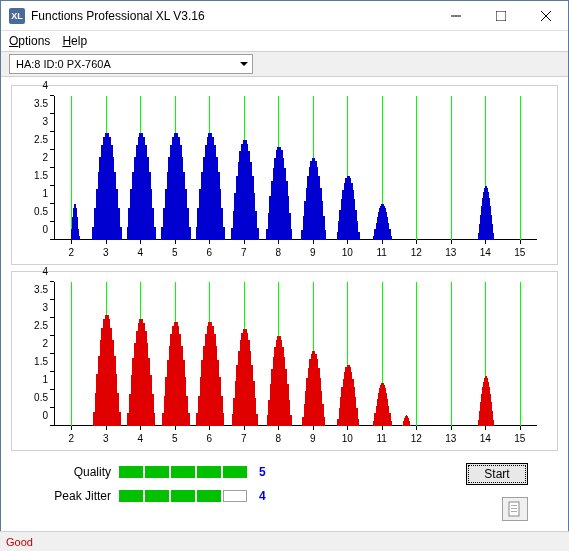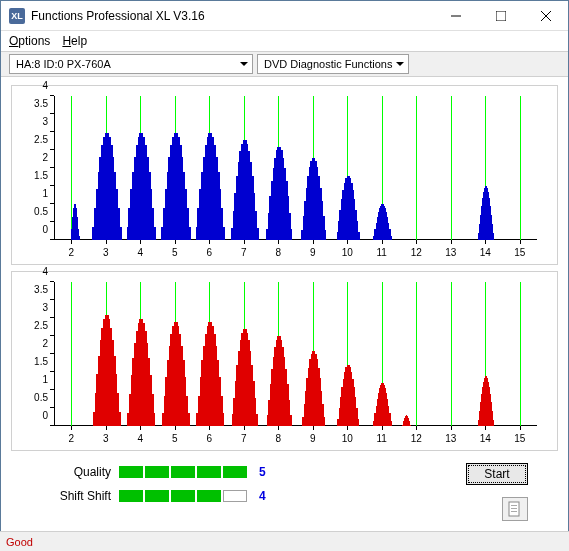--- a/index.html
+++ b/index.html
@@ -76,21 +76,20 @@
   </div>
 </div>
 
 <div class="menubar">
   <div class="menuitem"><u>O</u><span id="mo">ptions</span></div>
   <div class="menuitem"><u>H</u><span id="mh">elp</span></div>
 </div>
 
 <div class="toolbar">
   <div class="dropdown dd1">HA:8 ID:0   PX-760A</div>
-  <div class="dropdown dd2">DVD Diagnostic Functions</div>
 </div>
 
 <div class="content">
   <div class="chart" id="chart0">
       <div class="yaxis">
         <div class="ytick" style="bottom:0%">0</div>
         <div class="ytick" style="bottom:12.5%">0.5</div>
         <div class="ytick" style="bottom:25%">1</div>
         <div class="ytick" style="bottom:37.5%">1.5</div>
         <div class="ytick" style="bottom:50%">2</div>
@@ -589,21 +588,21 @@
         <div class="boxes" id="jboxes">
             <div class="box"></div>
             <div class="box"></div>
             <div class="box"></div>
             <div class="box"></div>
             <div class="box"></div>
           </div>
         <div class="mval">5</div>
       </div>
       <div class="metric">
-        <div class="mlabel">Shift Shift</div>
+        <div class="mlabel">Peak Jitter</div>
         <div class="boxes" id="pboxes">
             <div class="box"></div>
             <div class="box"></div>
             <div class="box"></div>
             <div class="box"></div>
             <div class="box empty"></div>
           </div>
         <div class="mval">4</div>
       </div>
     </div>

